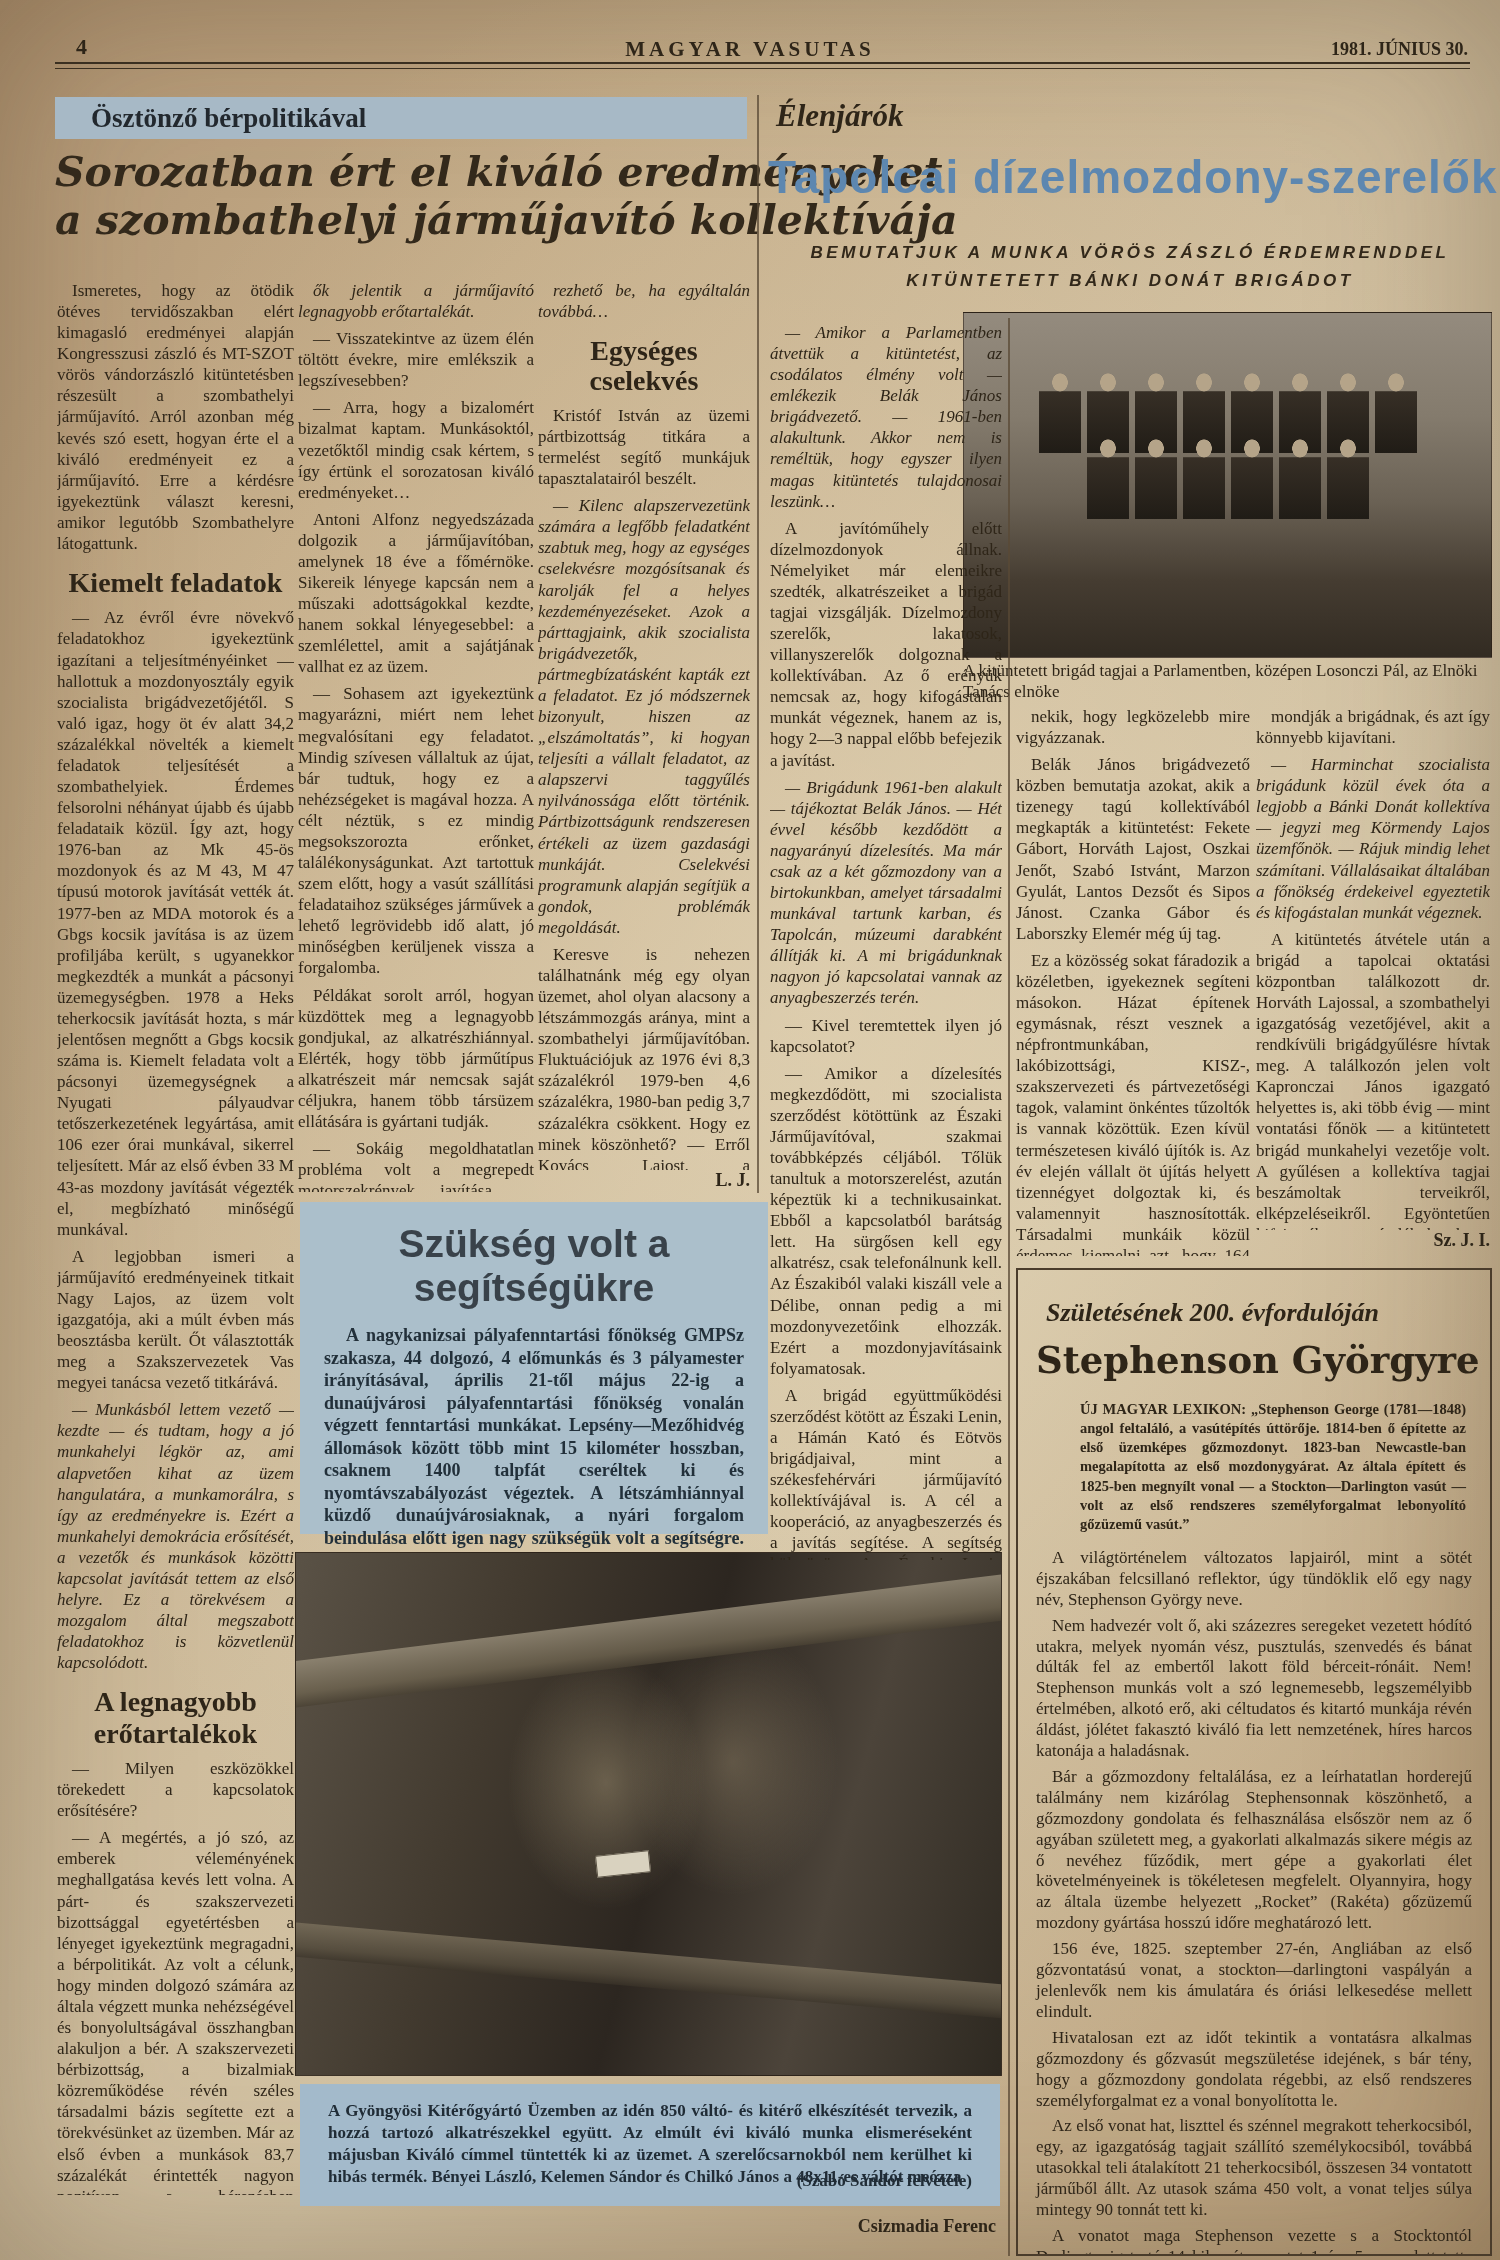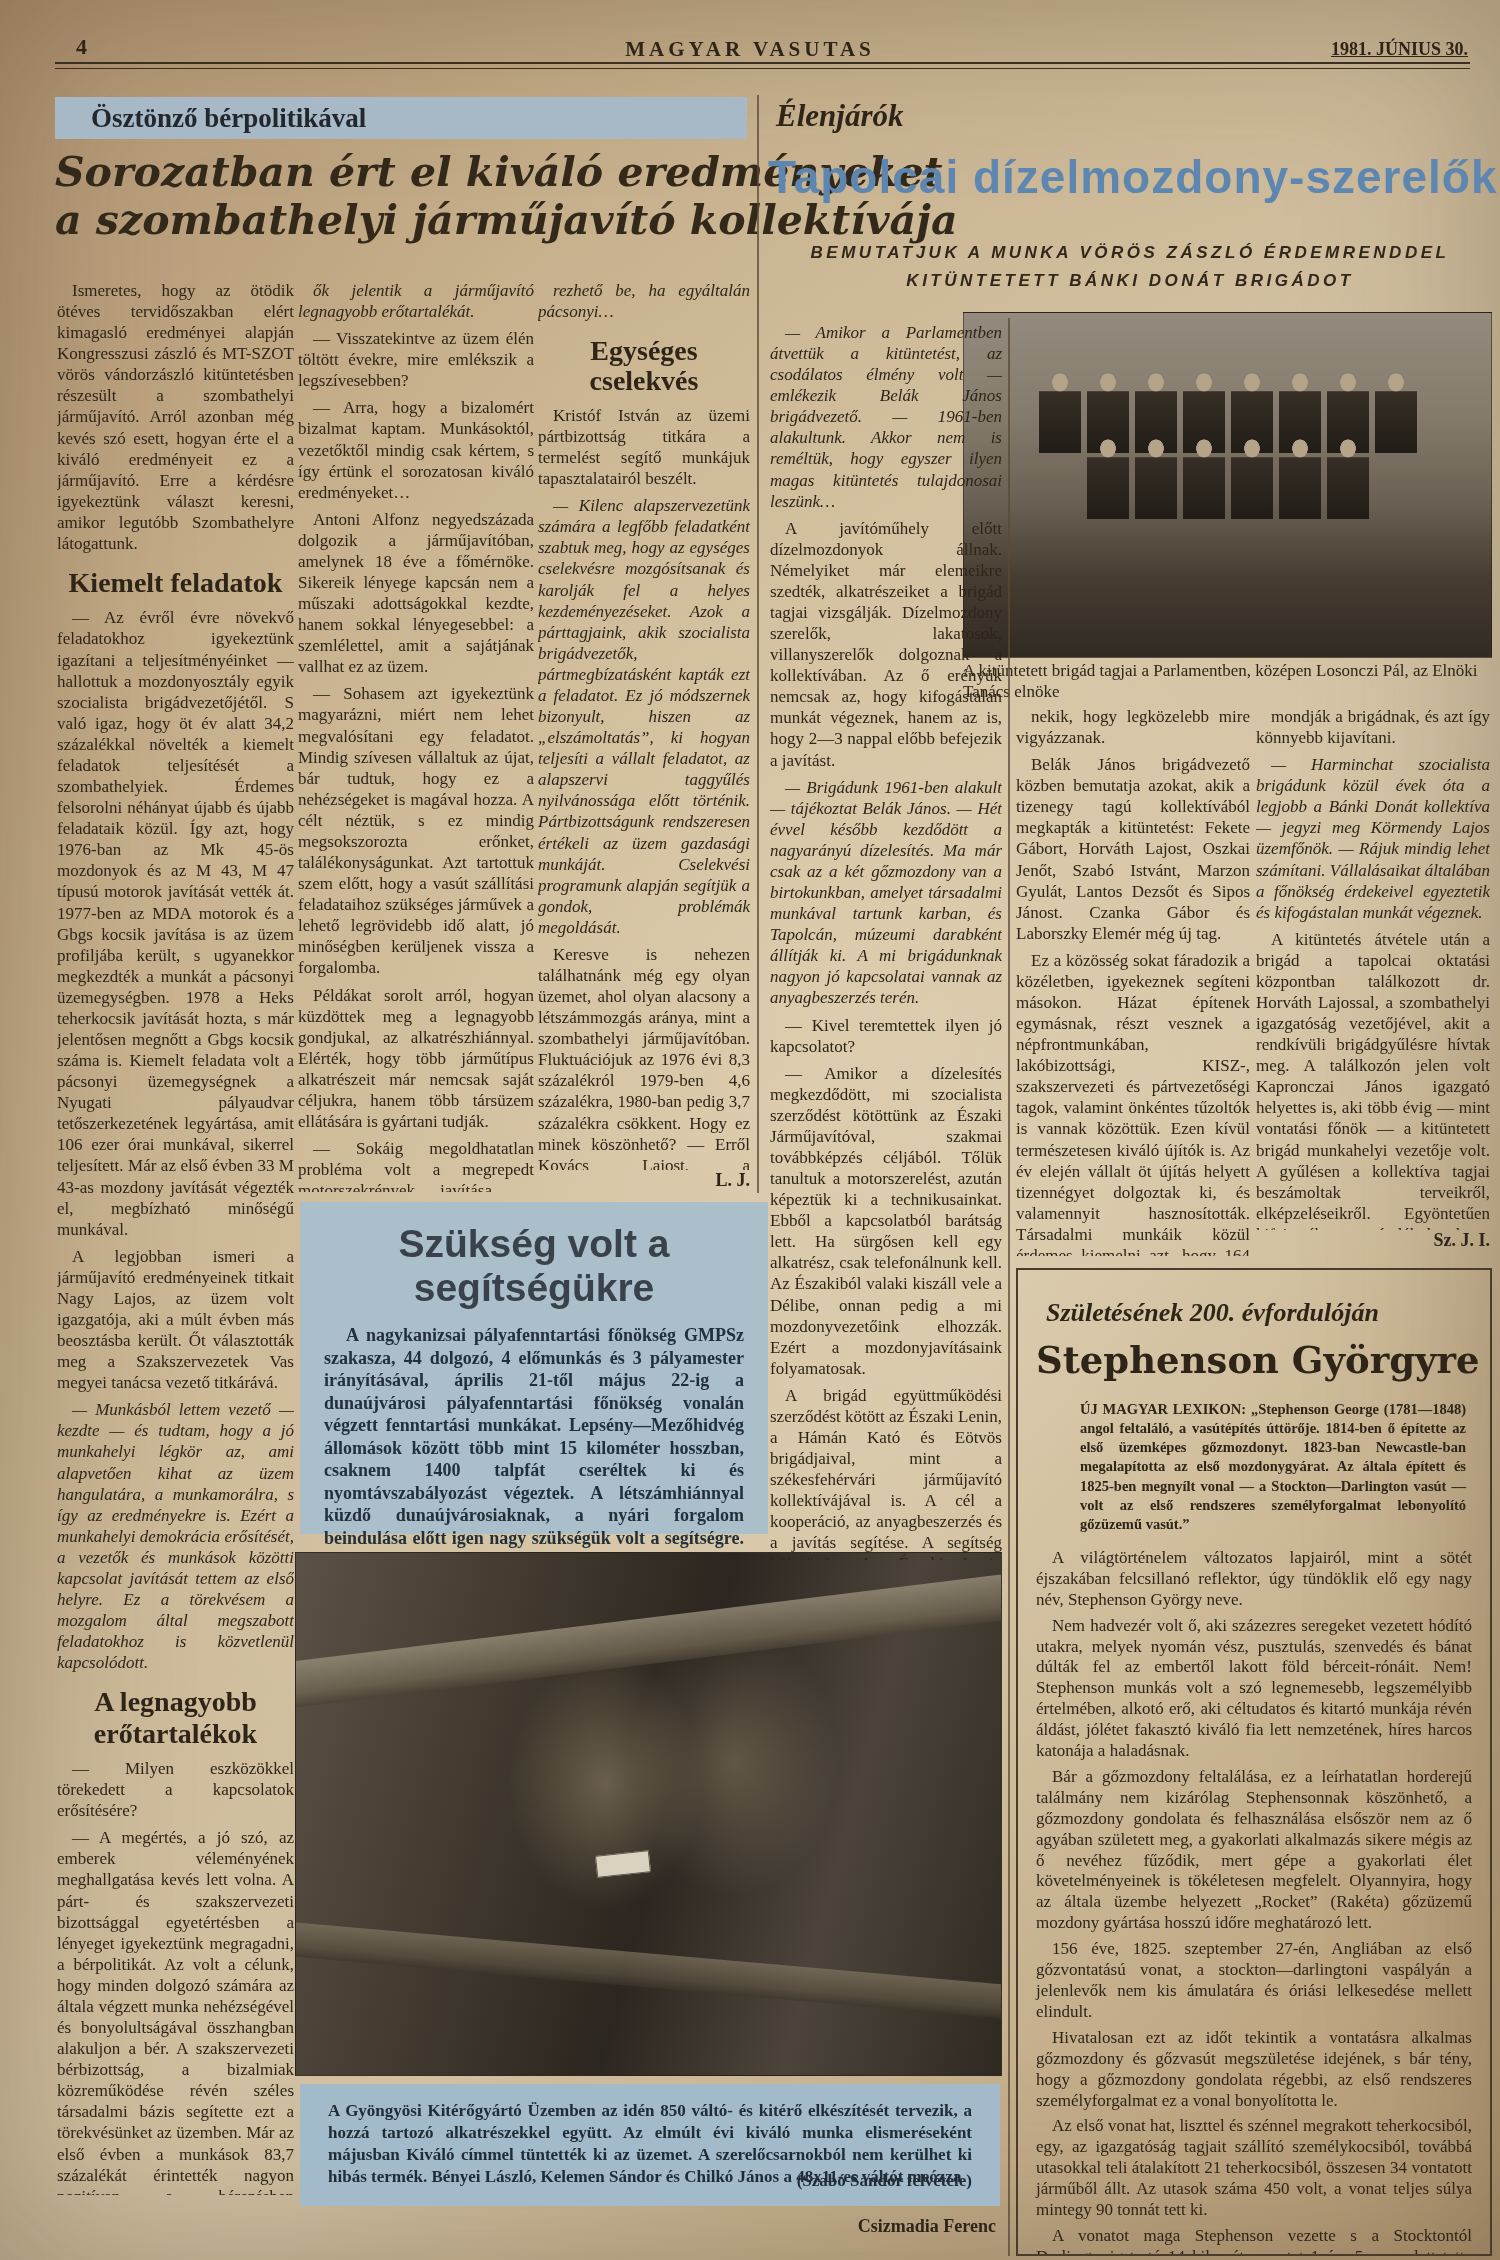--- a/index.html
+++ b/index.html
@@ -9,21 +9,21 @@
       radial-gradient(ellipse 1200px 1600px at 55% 45%, rgba(255,244,214,.28), rgba(0,0,0,0) 70%),
       linear-gradient(128deg,#b29674 0%,#c3ab87 22%,#cfbd9d 48%,#d2c2a3 62%,#c2ab88 84%,#b49a76 100%);
     box-shadow:inset 0 0 180px rgba(70,50,25,.35);
     font-family:"Liberation Serif", serif;
     color:#2e2518;overflow:hidden;
   }
   
   .pagenum{position:absolute;left:76px;top:34px;font-size:22px;font-weight:bold;}
   .masthead{position:absolute;left:0;width:100%;top:37px;text-align:center;
     font-size:21px;font-weight:bold;letter-spacing:4px;}
-  .issuedate{position:absolute;right:32px;top:39px;font-size:18px;font-weight:bold;text-decoration:underline;}
+  .issuedate{position:absolute;right:32px;top:39px;font-size:18px;font-weight:bold;}
   .rule-double{position:absolute;left:55px;width:1415px;top:62px;height:4px;
     border-top:2px solid #3a2f20;border-bottom:1px solid #3a2f20;}
   .vrule{position:absolute;width:2px;background:#5a4a36;opacity:.75;}
   
   .kicker-band{position:absolute;left:55px;top:97px;width:692px;height:42px;
     background:#a7b9c6;line-height:42px;padding-left:36px;box-sizing:border-box;
     font-size:27px;font-weight:bold;color:#22282e;}
   .lhead{position:absolute;left:55px;width:697px;text-align:center;
     font-family:"DejaVu Serif", serif;font-style:italic;font-weight:bold;
     font-size:41px;color:#33291b;white-space:nowrap;}
@@ -119,21 +119,21 @@
     <p class="it">ők jelentik a járműjavító legnagyobb erőtartalékát.</p>
     <p>— Visszatekintve az üzem élén töltött évekre, mire emlékszik a legszívesebben?</p>
     <p>— Arra, hogy a bizalomért bizalmat kaptam. Munkásoktól, vezetőktől mindig csak kértem, s így értünk el sorozatosan kiváló eredményeket…</p>
     <p>Antoni Alfonz negyedszázada dolgozik a járműjavítóban, amelynek 18 éve a főmérnöke. Sikereik lényege kapcsán nem a műszaki adottságokkal kezdte, hanem sokkal lényegesebbel: a szemlélettel, amit a sajátjának vallhat ez az üzem.</p>
     <p>— Sohasem azt igyekeztünk magyarázni, miért nem lehet megvalósítani egy feladatot. Mindig szívesen vállaltuk az újat, bár tudtuk, hogy ez a nehézségeket is magával hozza. A célt néztük, s ez mindig megsokszorozta erőnket, találékonyságunkat. Azt tartottuk szem előtt, hogy a vasút szállítási feladataihoz szükséges járművek a lehető legrövidebb idő alatt, jó minőségben kerüljenek vissza a forgalomba.</p>
     <p>Példákat sorolt arról, hogyan küzdöttek meg a legnagyobb gondjukal, az alkatrészhiánnyal. Elérték, hogy több járműtípus alkatrészeit már nemcsak saját céljukra, hanem több társüzem ellátására is gyártani tudják.</p>
     <p>— Sokáig megoldhatatlan probléma volt a megrepedt motorszekrények javítása — folytatta a főmérnök. — Ezeket mindig félretettük, de miután új motorszekrényeket nem kaptunk, hegesztőink, Szűcs László művezető irányításával kísérletezni kezdtek a javítással. Argon védőgázas hegesztéssel sikerült megoldani, s ezt ma már elfogadott technológiaként alkalmazzuk. Ez jelentős eredmény, hiszen egy-egy új motorszekrény 140 ezertől 200 ezer forintig terjedő áron sze-</p>
   </div>
 
   <div class="col" style="left:538px;top:280px;width:212px;height:890px;">
-    <p class="it">rezhető be, ha egyáltalán pácsonyi…</p>
+    <p class="it">rezhető be, ha egyáltalán továbbá…</p>
     <h3>Egységes cselekvés</h3>
     <p>Kristóf István az üzemi pártbizottság titkára a termelést segítő munkájuk tapasztalatairól beszélt.</p>
     <p class="it">— Kilenc alapszervezetünk számára a legfőbb feladatként szabtuk meg, hogy az egységes cselekvésre mozgósítsanak és karolják fel a helyes kezdeményezéseket. Azok a párttagjaink, akik szocialista brigádvezetők, pártmegbízatásként kapták ezt a feladatot. Ez jó módszernek bizonyult, hiszen az „elszámoltatás”, ki hogyan teljesíti a vállalt feladatot, az alapszervi taggyűlés nyilvánossága előtt történik. Pártbizottságunk rendszeresen értékeli az üzem gazdasági munkáját. Cselekvési programunk alapján segítjük a gondok, problémák megoldását.</p>
     <p>Keresve is nehezen találhatnánk még egy olyan üzemet, ahol olyan alacsony a létszámmozgás aránya, mint a szombathelyi járműjavítóban. Fluktuációjuk az 1976 évi 8,3 százalékról 1979-ben 4,6 százalékra, 1980-ban pedig 3,7 százalékra csökkent. Hogy ez minek köszönhető? — Erről Kovács Lajost, a szakszervezeti bizottság titkárát kérdeztük.</p>
 
   </div>
   <div class="sig" style="left:538px;top:1170px;width:212px;">L. J.</div>
 
   <div class="helper-box">
     <div class="t">Szükség volt a segítségükre</div>

